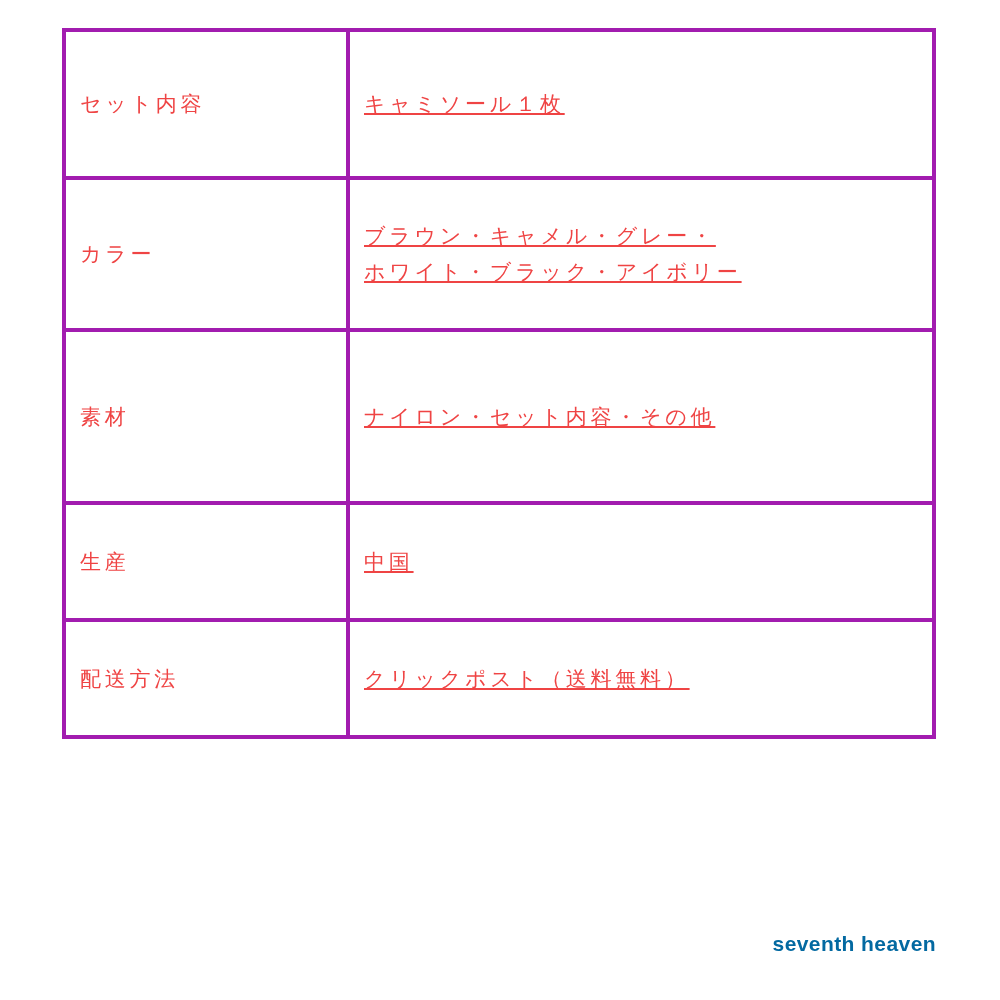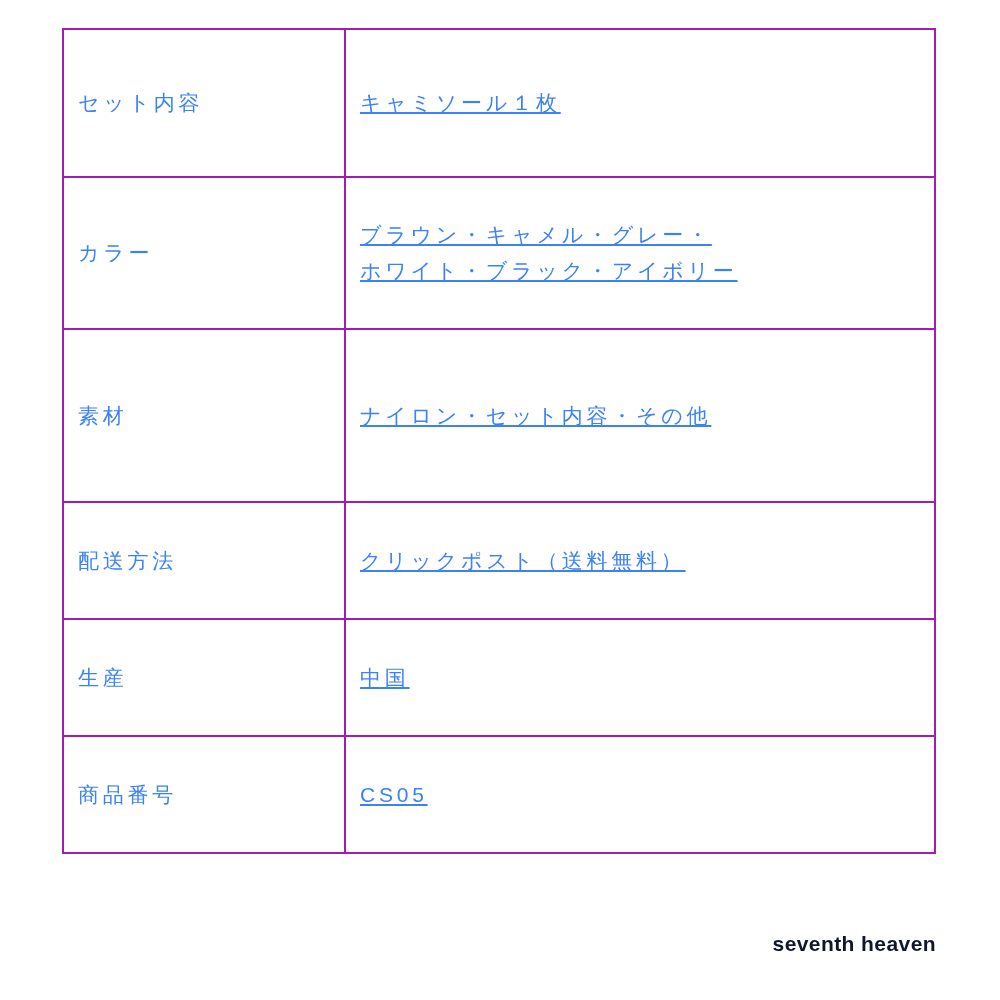--- a/index.html
+++ b/index.html
@@ -32,27 +32,27 @@
     width: 874px;
     border-collapse: collapse;
     table-layout: fixed;
   }
 
   .spec-table tr {
     height: 0;
   }
 
   .spec-table td {
-    border: 2px solid #a21caf;
+    border: 4px solid #a21caf;
     padding: 0 14px;
     vertical-align: middle;
     font-weight: 400;
     letter-spacing: 0.18em;
     line-height: 1.7;
-    color: #3b82f6;
+    color: #ef4444;
   }
 
   .spec-table td.label {
     width: 252px;
     font-size: 21px;
   }
 
   .spec-table td.value {
     font-size: 21px;
     text-decoration: underline;
@@ -63,21 +63,21 @@
     white-space: nowrap;
   }
 
   .footer-brand {
     position: absolute;
     right: 64px;
     top: 932px;
     font-size: 21px;
     font-weight: 700;
     letter-spacing: 0.02em;
-    color: #0f172a;
+    color: #0369a1;
     font-family: "Liberation Sans", "DejaVu Sans", sans-serif;
     margin-left: 13px;
   }
 </style>
 </head>
 <body>
 
 <div class="page">
 
   <table class="spec-table">
@@ -100,38 +100,32 @@
 
 
       <tr style="height:173px">
         <td class="label">素材</td>
         <td class="value">
           <span class="line">ナイロン・セット内容・その他</span>
         </td>
       </tr>
 
       <tr style="height:117px">
-        <td class="label">配送方法</td>
-        <td class="value">
-          <span class="line">クリックポスト（送料無料）</span>
-        </td>
-      </tr>
-
-      <tr style="height:117px">
         <td class="label">生産</td>
         <td class="value">
           <span class="line">中国</span>
         </td>
       </tr>
 
       <tr style="height:117px">
-        <td class="label">商品番号</td>
+        <td class="label">配送方法</td>
         <td class="value">
-          <span class="line">CS05</span>
+          <span class="line">クリックポスト（送料無料）</span>
         </td>
       </tr>
+
 
     </tbody>
   </table>
 
   <div class="footer-brand">seventh heaven</div>
 
 </div>
 
 </body></html>

